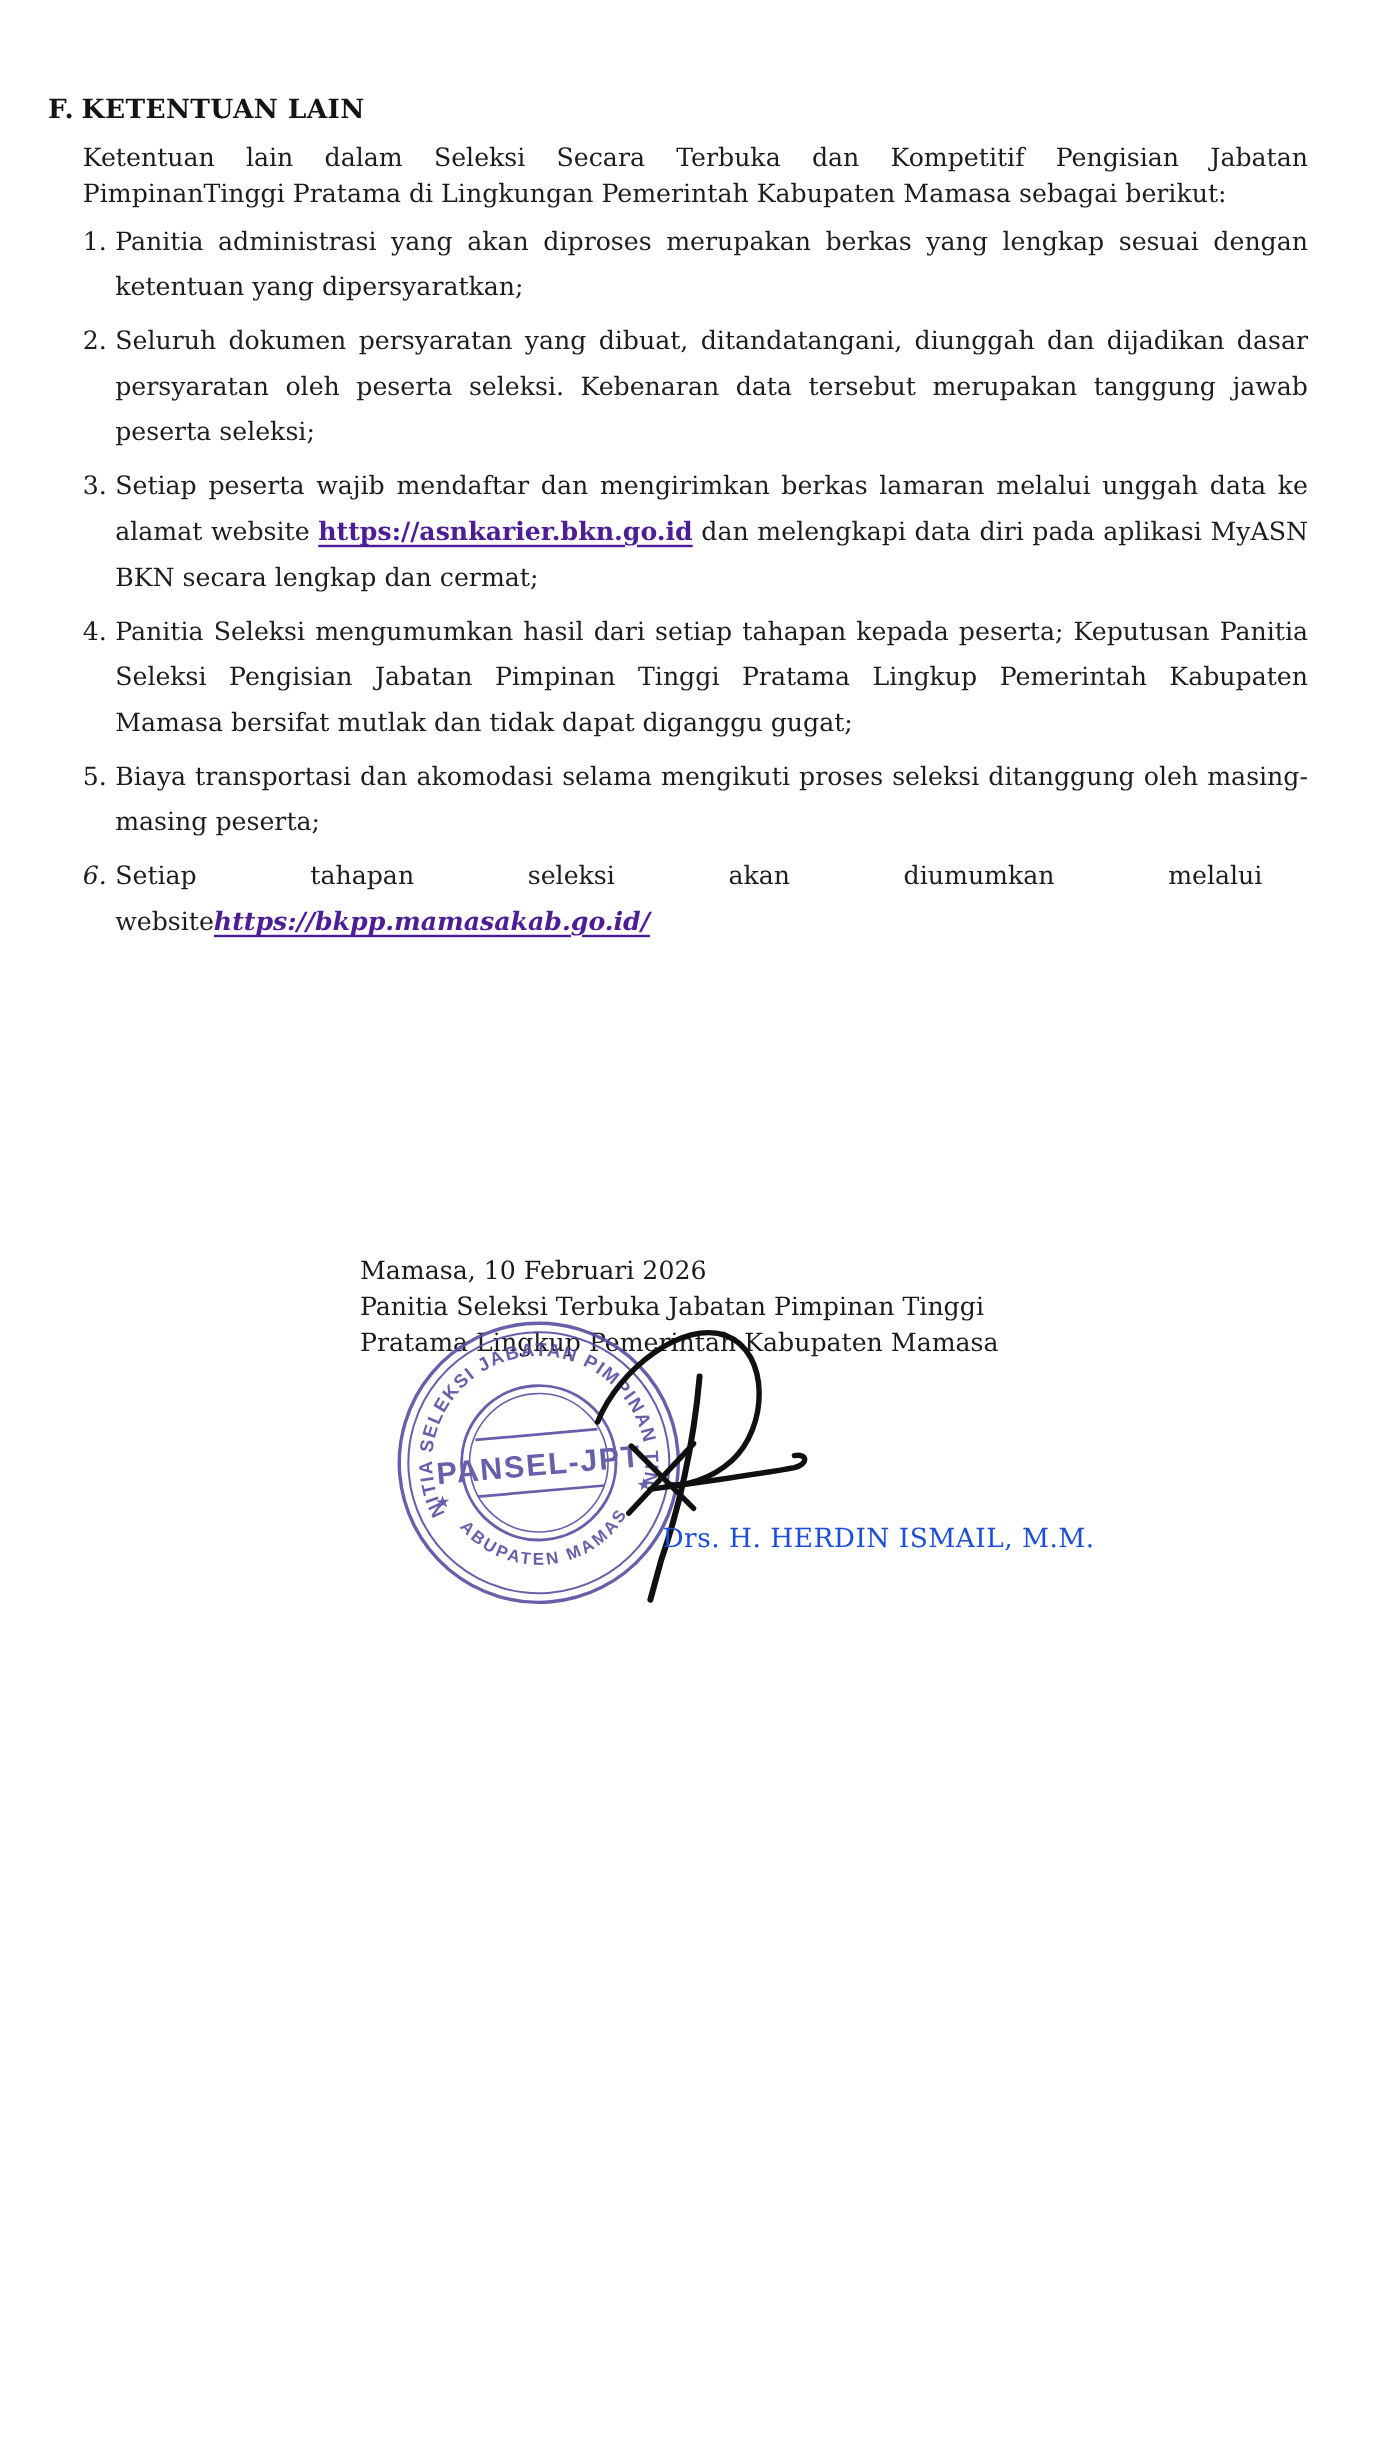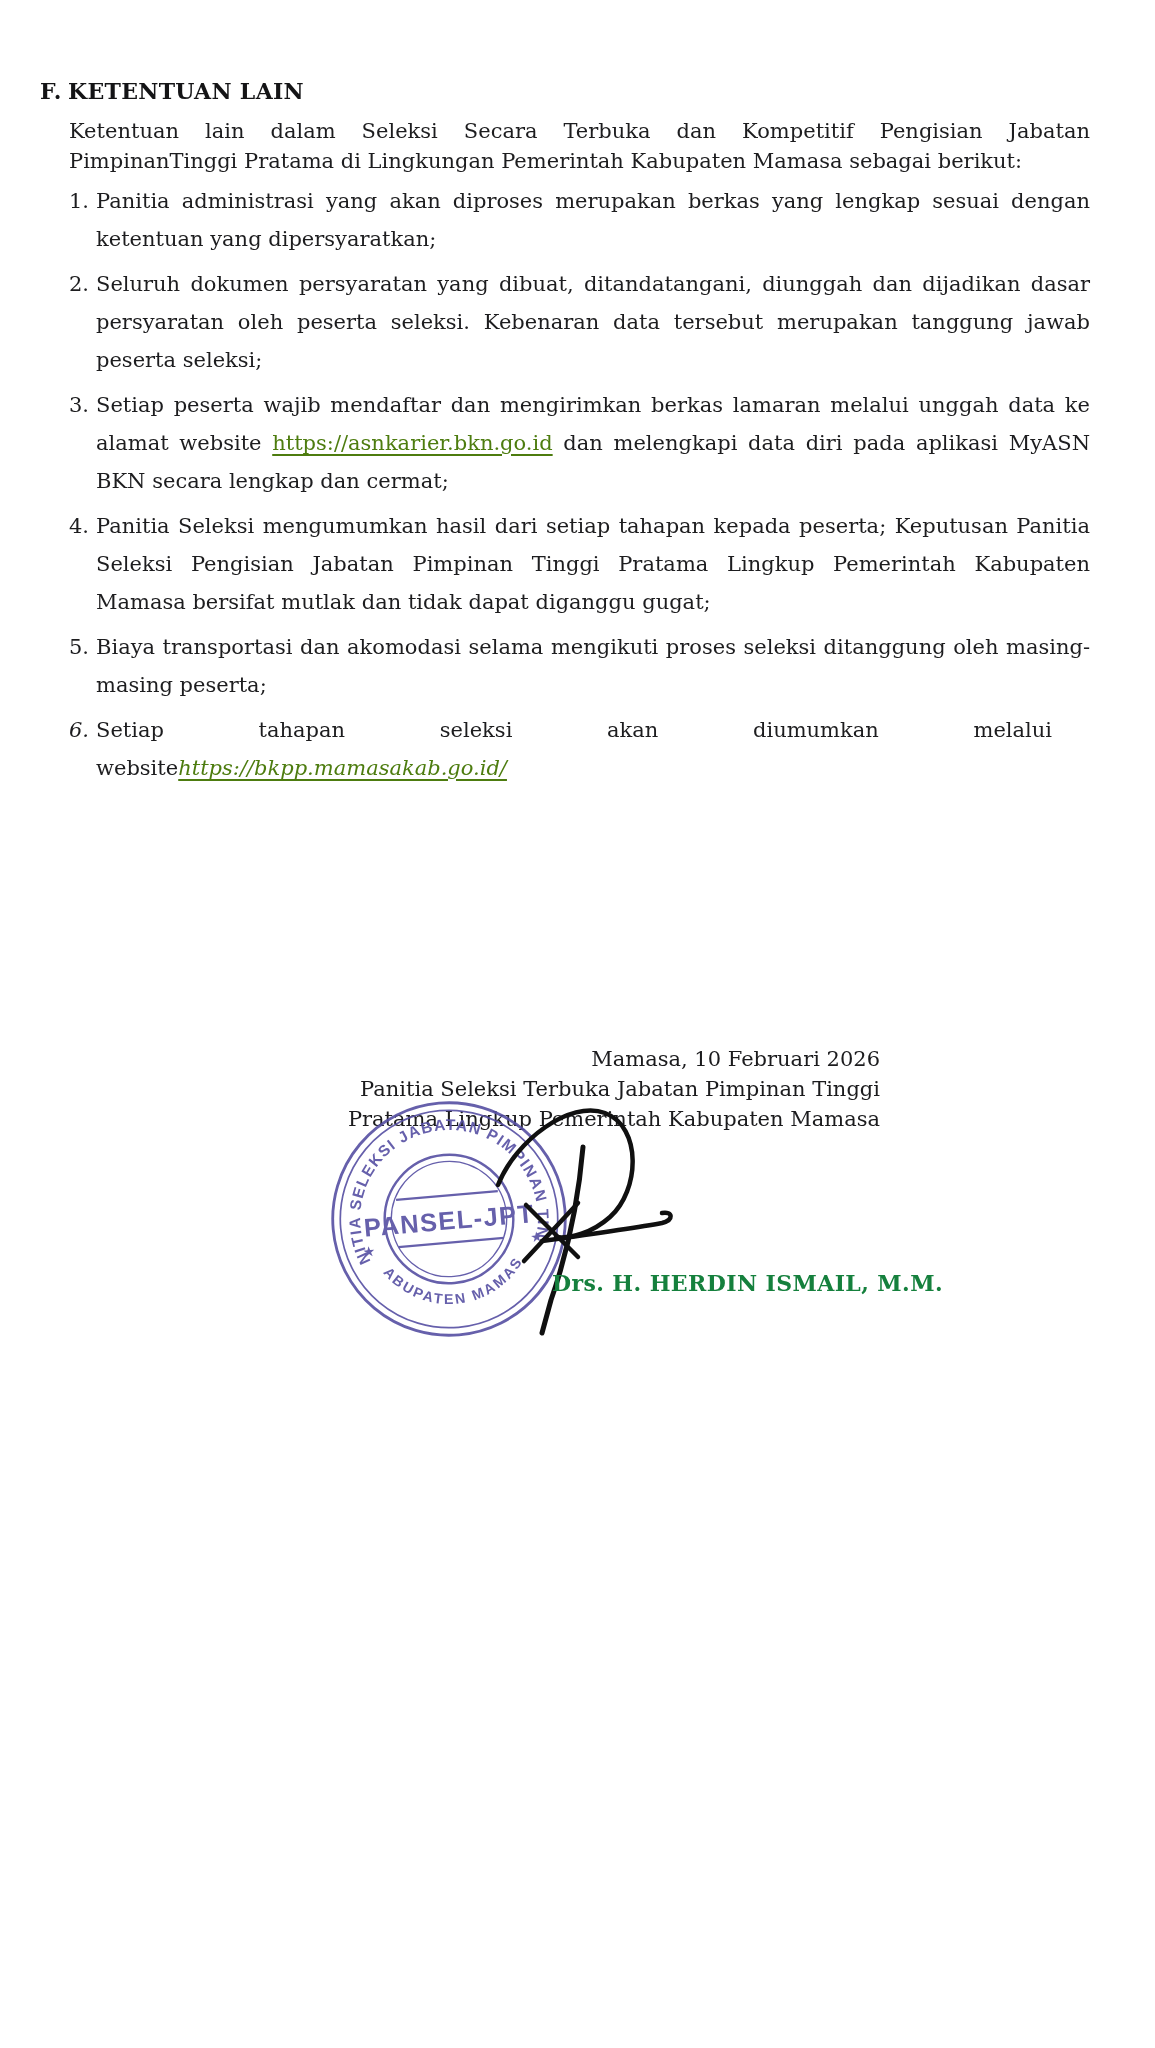--- a/index.html
+++ b/index.html
@@ -33,36 +33,37 @@
     position:relative;
     padding-left:27px;
     font-size:21px;line-height:38px;
     text-align:justify;text-justify:inter-word;
     margin-bottom:7px;
   }
   ol.provisions li .num{
     position:absolute;left:0;top:0;
   }
   .doc-link{
-    color:#4d7c0f;text-decoration:underline;cursor:pointer;
+    color:#4c1d95;text-decoration:underline;cursor:pointer;
     text-underline-offset:4px;
+    font-weight:bold;
   }
   .item-6{text-align:left !important;}
   .item-6 .num{font-style:italic;}
   .item-6 .stretch{word-spacing:88px;white-space:nowrap;}
   .item-6 .doc-link{font-style:italic;text-align:center;}
 
   
   .closing{
     position:absolute;left:300px;top:1044px;width:580px;
-    text-align:right;font-size:21px;line-height:30px;color:#1b1b1d;
+    text-align:left;font-size:21px;line-height:30px;color:#1b1b1d;
   }
   .signer-name{
     position:absolute;left:552px;top:1270px;
-    font-size:22px;font-weight:bold;color:#15803d;
+    font-size:22px;font-weight:normal;color:#1d4ed8;
     letter-spacing:.4px;white-space:nowrap;
   }
   
   .stamp{
     position:absolute;left:328px;top:1098px;width:242px;height:242px;
     opacity:.9;transform:rotate(-5deg);
   }
   .stamp text{fill:#564fa3;}
   .stamp .arc-top{font-family:"Liberation Sans",sans-serif;font-size:16.5px;font-weight:bold;letter-spacing:1.4px;}
   .stamp .arc-bottom{font-family:"Liberation Sans",sans-serif;font-size:15px;font-weight:bold;letter-spacing:2.4px;}

